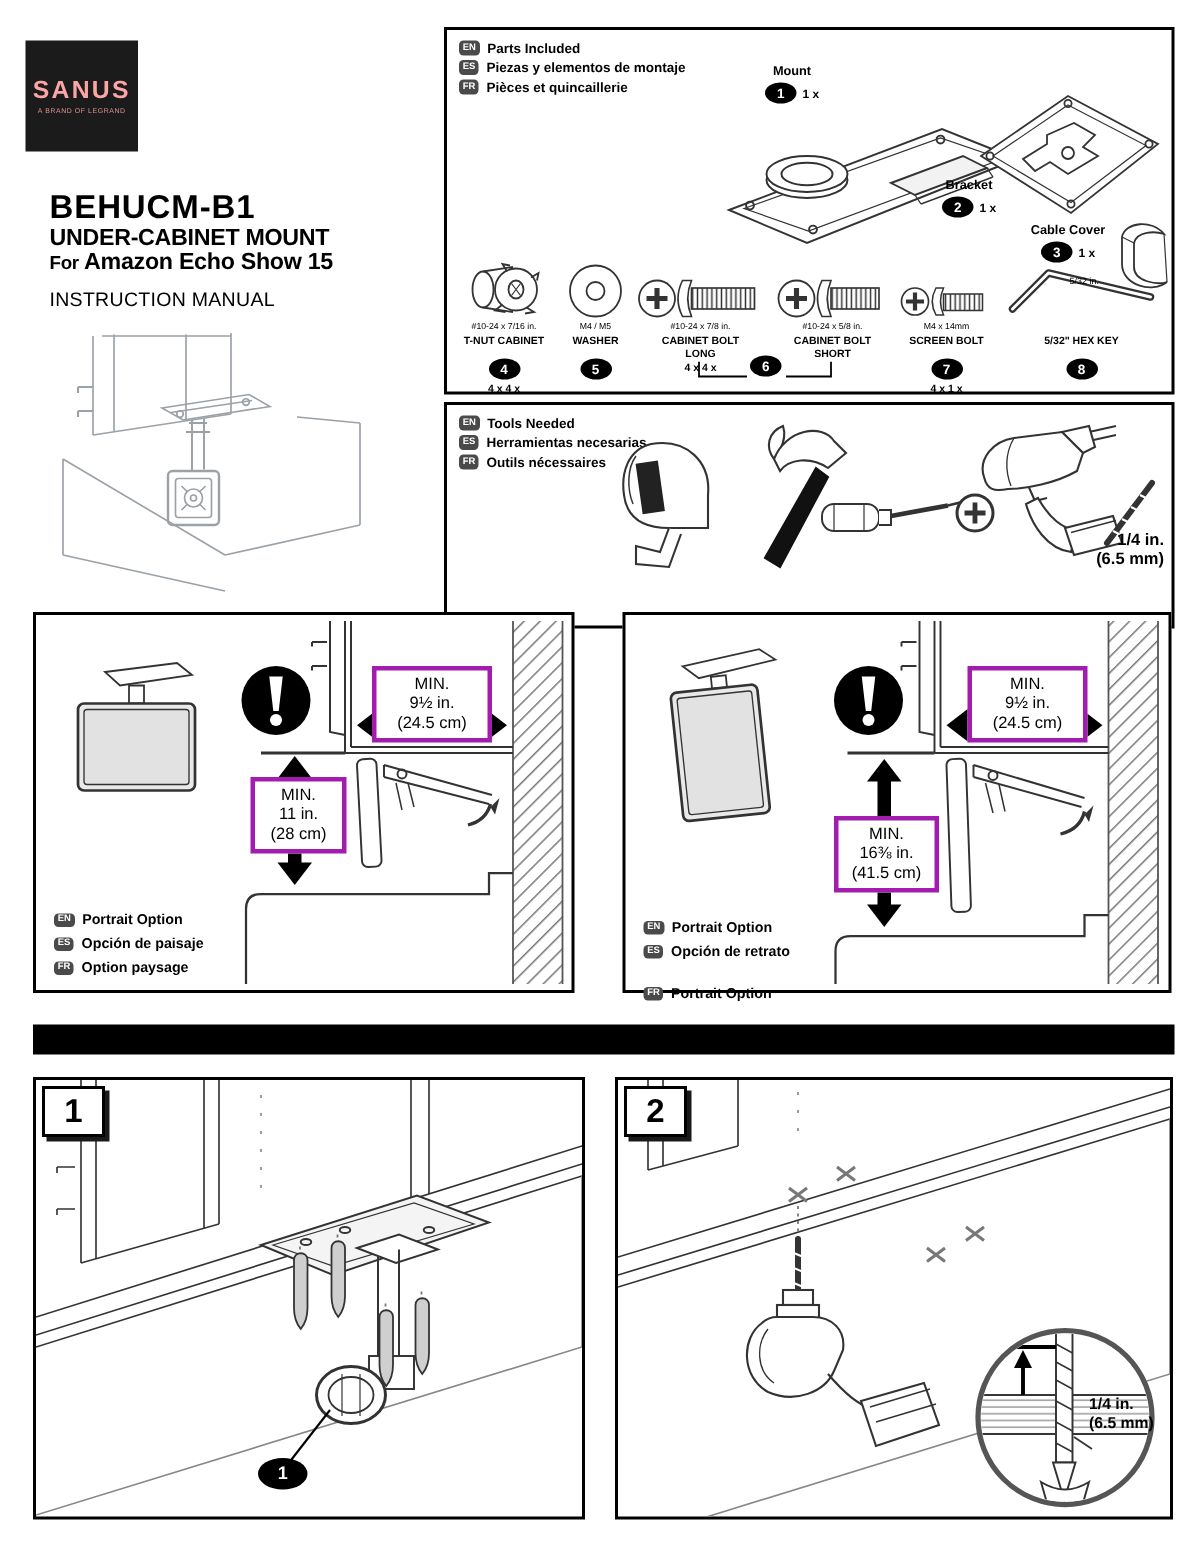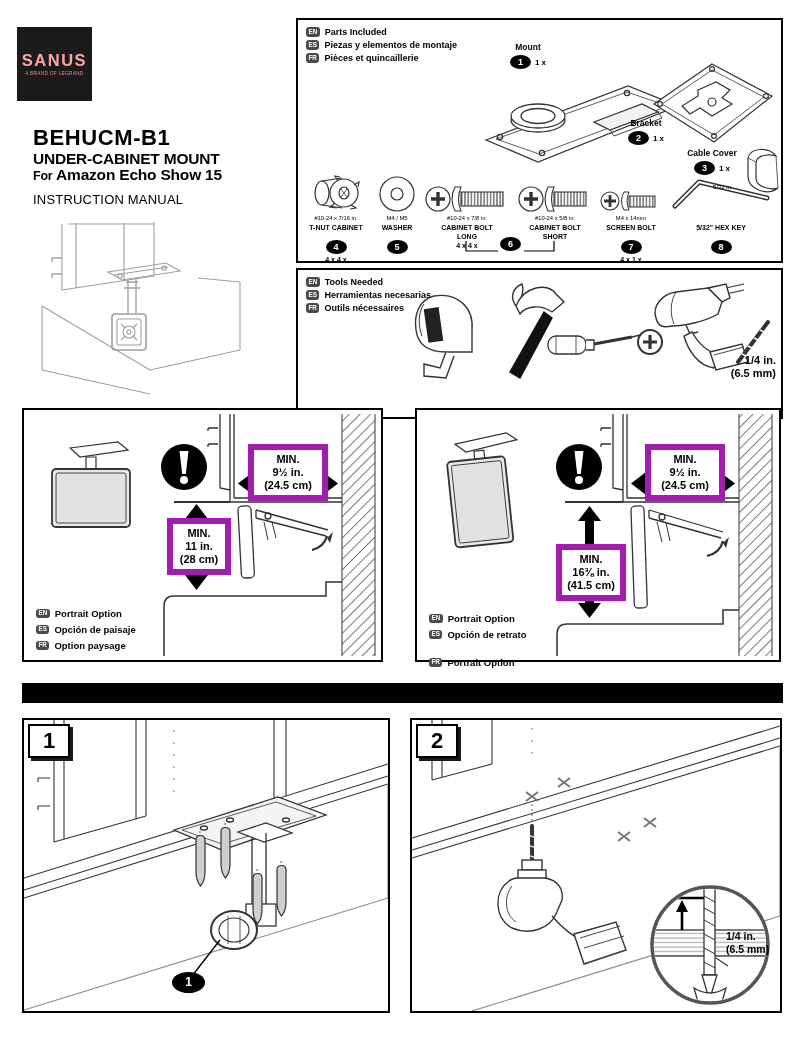--- a/index.html
+++ b/index.html
@@ -32,22 +32,22 @@
   .badge-row{display:flex;align-items:center;justify-content:center;gap:4px;margin-top:3px;}
   
   .hw{position:absolute;top:148px;text-align:center;}
   .hw .ic{height:46px;display:flex;align-items:flex-end;justify-content:center;}
   .hw .spec{font-size:5.8px;height:9px;line-height:9px;}
   .hw .nm{font-size:7px;font-weight:bold;height:9px;line-height:9px;}
   .hw .sub{font-size:7px;font-weight:bold;height:9px;line-height:9px;}
   .hw .qy{font-size:7px;font-weight:bold;margin-top:2px;}
   .hw .bd{margin-top:4px;}
   
-  .mbox{position:absolute;background:#fff;border:6px solid #a21caf;text-align:center;
-        font-size:11px;font-weight:bold;line-height:1.18;padding:3px 2px;box-sizing:border-box;}
+  .mbox{position:absolute;background:#fff;border:3px solid #a21caf;text-align:center;
+        font-size:11px;font-weight:normal;line-height:1.18;padding:3px 2px;box-sizing:border-box;}
   
   .stepnum{position:absolute;left:4px;top:4px;width:38px;height:30px;background:#fff;
            border:2.5px solid #000;box-shadow:3px 3px 0 #1a1a1a;font-size:22px;font-weight:bold;
            text-align:center;line-height:30px;z-index:3;}
   .callout{position:absolute;background:#000;color:#fff;border-radius:50%;width:33px;height:21px;
            line-height:21px;text-align:center;font-size:12px;font-weight:bold;z-index:3;}
   .detail-label{position:absolute;font-size:10.5px;font-weight:bold;line-height:1.2;z-index:3;}
   .bit-label{position:absolute;font-size:11px;font-weight:bold;line-height:1.2;text-align:right;}
 </style>
 </head>

